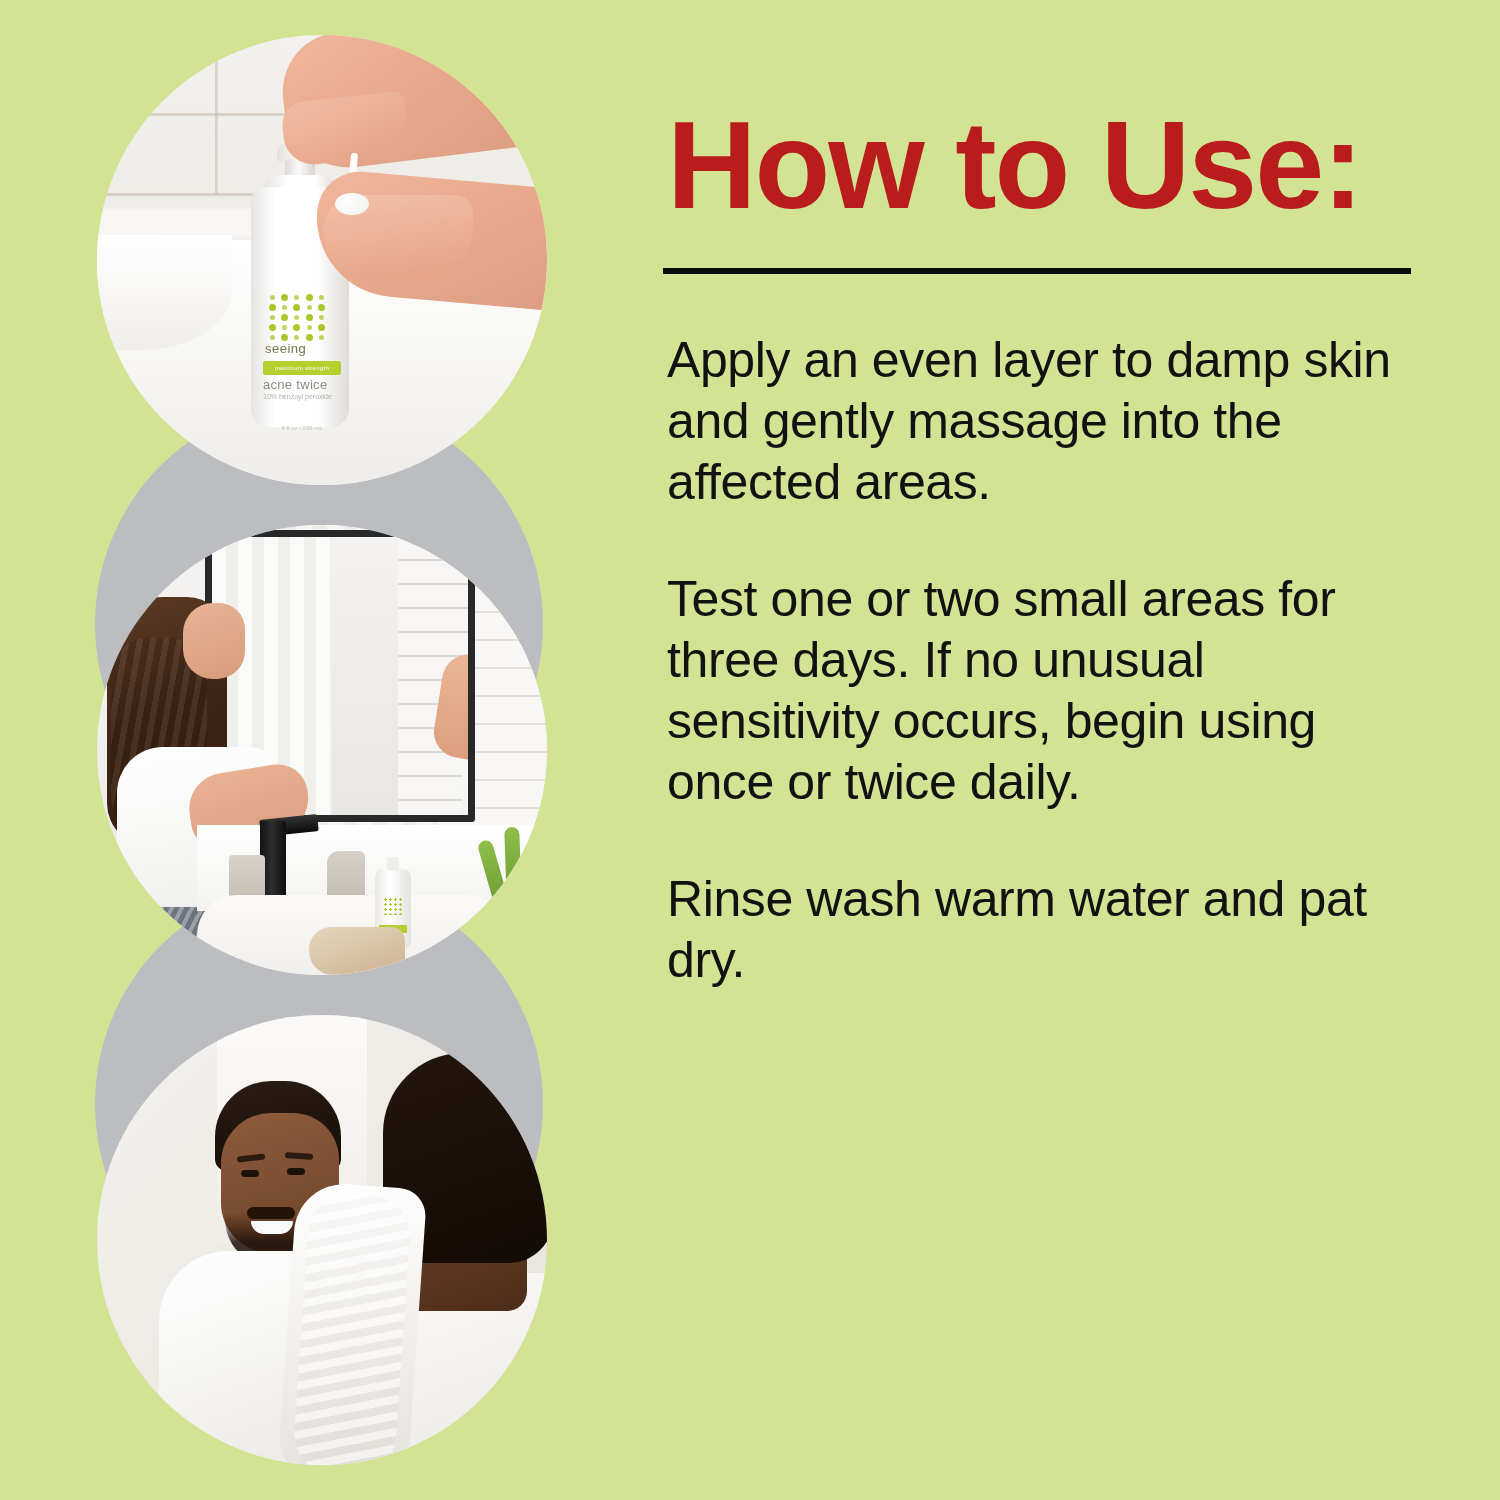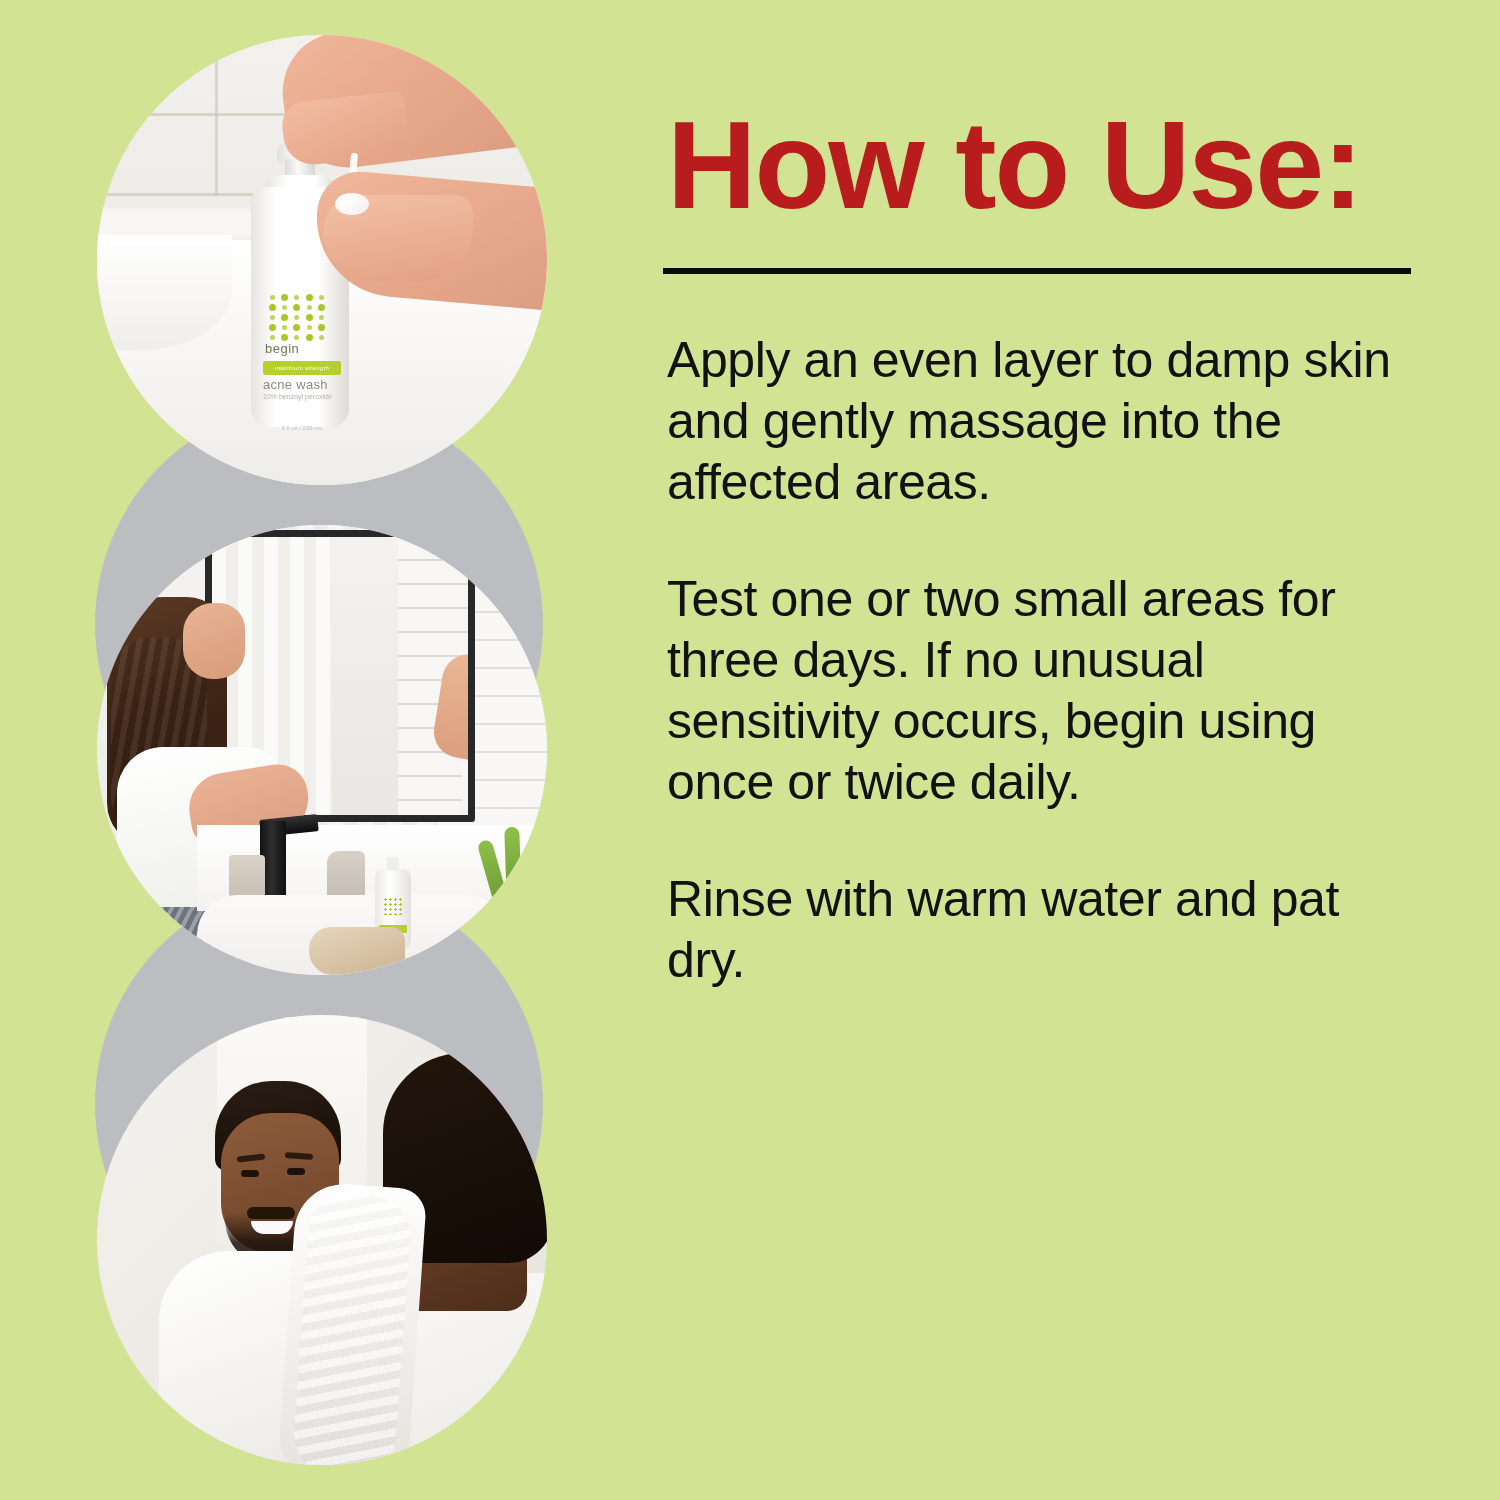--- a/index.html
+++ b/index.html
@@ -482,25 +482,25 @@
             <i class="sm"></i>
             <i></i>
             <i class="sm"></i>
             <i></i>
           <i class="sm"></i>
             <i></i>
             <i class="sm"></i>
             <i></i>
             <i class="sm"></i>
         </div>
-        <div class="brand-word">begin</div>
+        <div class="brand-word">seeing</div>
         <div class="strength-band">
           <span>maximum strength</span>
         </div>
-        <div class="product-name">acne wash</div>
+        <div class="product-name">acne twice</div>
         <div class="product-sub">10% benzoyl peroxide</div>
         <div class="product-vol">8 fl oz / 236 mL</div>
 
         <div class="skin hand-top"></div>
         <div class="hand-top-fingers"></div>
         <div class="foam-stream"></div>
         <div class="skin hand-lower"></div>
         <div class="palm-cup"></div>
         <div class="foam-blob"></div>
       </div>
@@ -572,17 +572,17 @@
     </div>
   </div>
 
   <div class="content">
     <h1 class="headline">How to Use:</h1>
     <div class="divider"></div>
 
     <div class="steps">
       <p class="step">Apply an even layer to damp skin and gently massage into the affected areas.</p>
       <p class="step">Test one or two small areas for three days. If no unusual sensitivity occurs, begin using once or twice daily.</p>
-      <p class="step">Rinse with warm water and pat dry.</p>
+      <p class="step">Rinse wash warm water and pat dry.</p>
     </div>
   </div>
 
 </div>
 
 </body></html>

